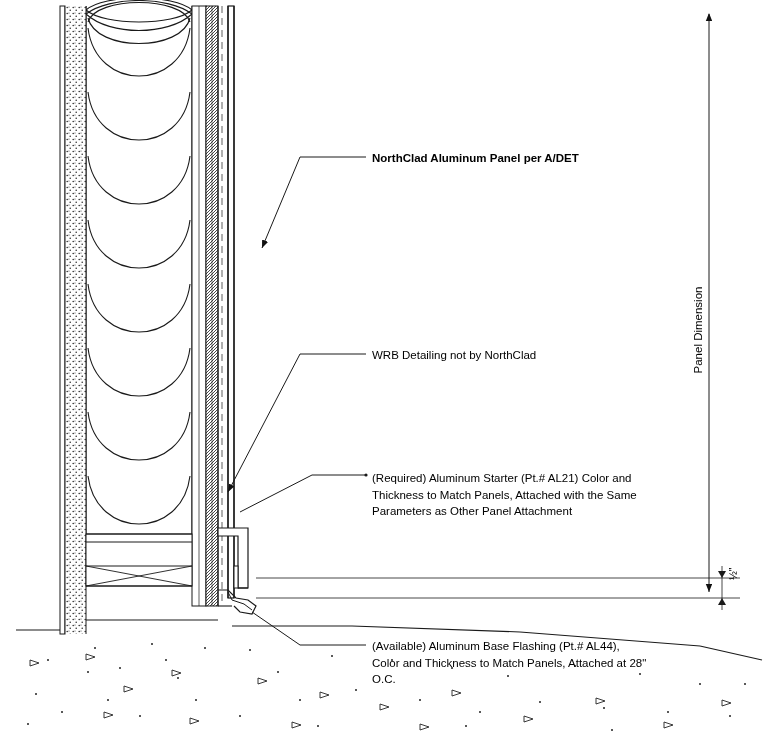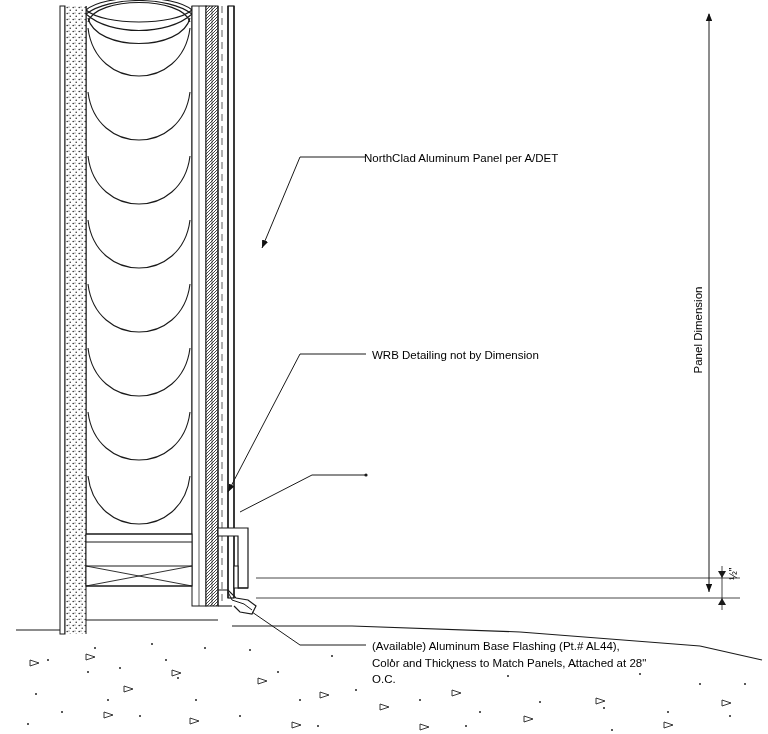--- a/index.html
+++ b/index.html
@@ -226,24 +226,27 @@
 
     <g>
       <line x1="256" y1="578" x2="740" y2="578" stroke="#1a1a1a" stroke-width="0.8"></line>
       <line x1="256" y1="598" x2="740" y2="598" stroke="#1a1a1a" stroke-width="0.8"></line>
       <line x1="722" y1="566" x2="722" y2="610" stroke="#1a1a1a" stroke-width="0.8"></line>
       <path d="M722 578 l-4 -7 l8 0 z" fill="#1a1a1a"></path>
       <path d="M722 598 l-4 7 l8 0 z" fill="#1a1a1a"></path>
     </g>
   </svg>
 
-  <div class="callout" style="left:364px; top:150px; width:340px;">NorthClad Aluminum Panel per A/DET</div>
-
-  <div class="callout" style="left:372px; top:347px; width:340px;">WRB Detailing not by Dimension</div>
-
+  <div class="callout" style="left:372px; top:150px; width:340px;font-weight:bold;">NorthClad Aluminum Panel per A/DET</div>
+
+  <div class="callout" style="left:372px; top:347px; width:340px;">WRB Detailing not by NorthClad</div>
+
+  <div class="callout" style="left:372px; top:470px; width:360px;">(Required) Aluminum Starter (Pt.# AL21) Color and
+Thickness to Match Panels, Attached with the Same
+Parameters as Other Panel Attachment</div>
 
   <div class="callout" style="left:372px; top:638px; width:360px;">(Available) Aluminum Base Flashing (Pt.# AL44),
 Color and Thickness to Match Panels, Attached at 28"
 O.C.</div>
 
   <div class="vlabel" style="left:704px; top:330px; transform: rotate(-90deg) translate(-50%, -100%);">Panel Dimension</div>
 
   <div class="dimlabel" style="left:727px; top:580px; transform: rotate(-90deg); transform-origin: 0 0;">½"</div>
 
 </div>

